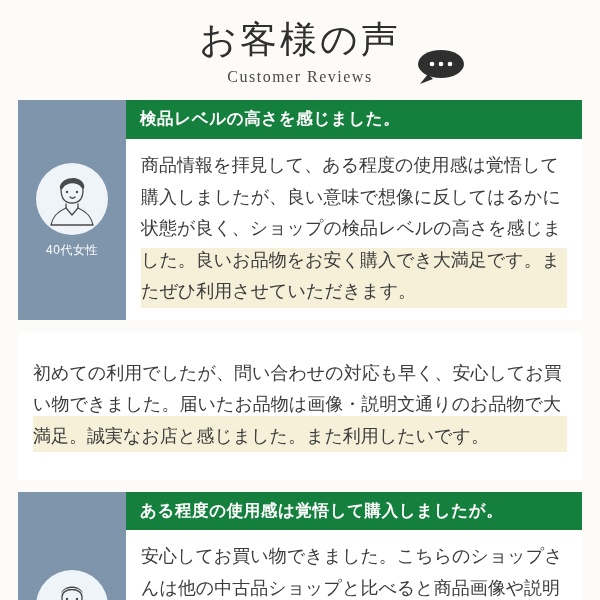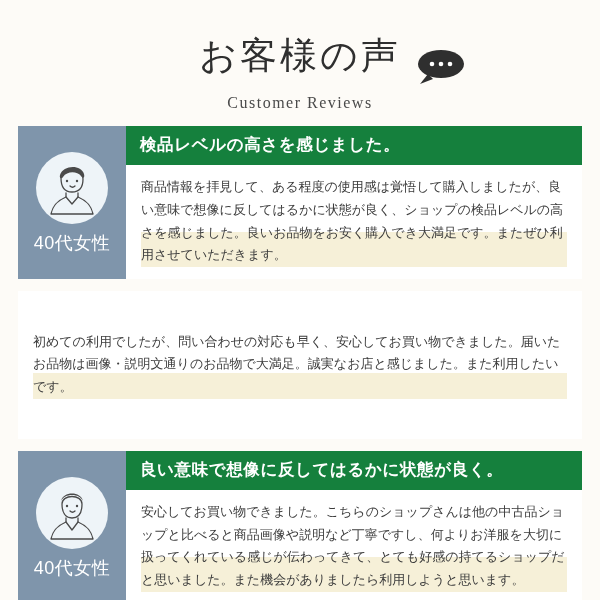--- a/index.html
+++ b/index.html
@@ -29,21 +29,21 @@
     text-align: center;
     padding-top: 18px;
     padding-bottom: 8px;
   }
   .header-title {
     font-family: "Liberation Serif", serif;
     font-size: 37px;
     letter-spacing: 3px;
     color: #2f2f2f;
     line-height: 1.2;
-    margin: 16px;
+    margin: 0;
     font-weight: normal;
   }
   .header-sub {
     font-family: "Liberation Serif", serif;
     font-size: 16px;
     letter-spacing: 1.5px;
     color: #4a4a4a;
     margin-top: 6px;
   }
   .bubble-icon {
@@ -81,21 +81,21 @@
     height: 72px;
     border-radius: 50%;
     background: #eef4f8;
     display: flex;
     align-items: center;
     justify-content: center;
     overflow: hidden;
   }
   .avatar-label {
     margin-top: 7px;
-    font-size: 18px;
+    font-size: 12px;
     color: #ffffff;
     letter-spacing: 0.5px;
   }
   .content-col {
     flex: 1;
     display: flex;
     flex-direction: column;
     min-width: 0;
   }
   .review-title {
@@ -104,21 +104,21 @@
     font-size: 16.5px;
     font-weight: bold;
     letter-spacing: 0.6px;
     padding: 9px 14px 10px;
     box-sizing: border-box;
     line-height: 1.2;
   }
   .review-body {
     flex: 1;
     padding: 11px 15px 12px;
-    font-size: 13px;
+    font-size: 18px;
     line-height: 1.75;
     color: #3c3c3c;
     box-sizing: border-box;
     display: flex;
     align-items: center;
   }
   .review-body span {
     display: block;
   }
   .body-hl-all {
@@ -188,21 +188,21 @@
               <circle cx="41" cy="29" r="1.2" fill="#4a4a4a" stroke="none"></circle>
               <path d="M34 34 C35.5 35.5, 37.5 35.5, 39 34"></path>
               <path d="M30 41 L30 45 C23 48, 17 52, 15 62 L57 62 C55 52, 49 48, 42 45 L42 41"></path>
               <path d="M30 45 L36 53 L42 45"></path>
             </g>
           </svg>
         </div>
         <div class="avatar-label">40代女性</div>
       </div>
       <div class="content-col">
-        <div class="review-title">良い意味で想像に反してはるかに状態が良く。</div>
+        <div class="review-title">ある程度の使用感は覚悟して購入しましたが。</div>
         <div class="review-body">
           <span class="body-hl-all">安心してお買い物できました。こちらのショップさんは他の中古品ショップと比べると商品画像や説明など丁寧ですし、何よりお洋服を大切に扱ってくれている感じが伝わってきて、とても好感の持てるショップだと思いました。また機会がありましたら利用しようと思います。</span>
         </div>
       </div>
     </div>
 
   </div>
 </div>
 
 </body></html>

